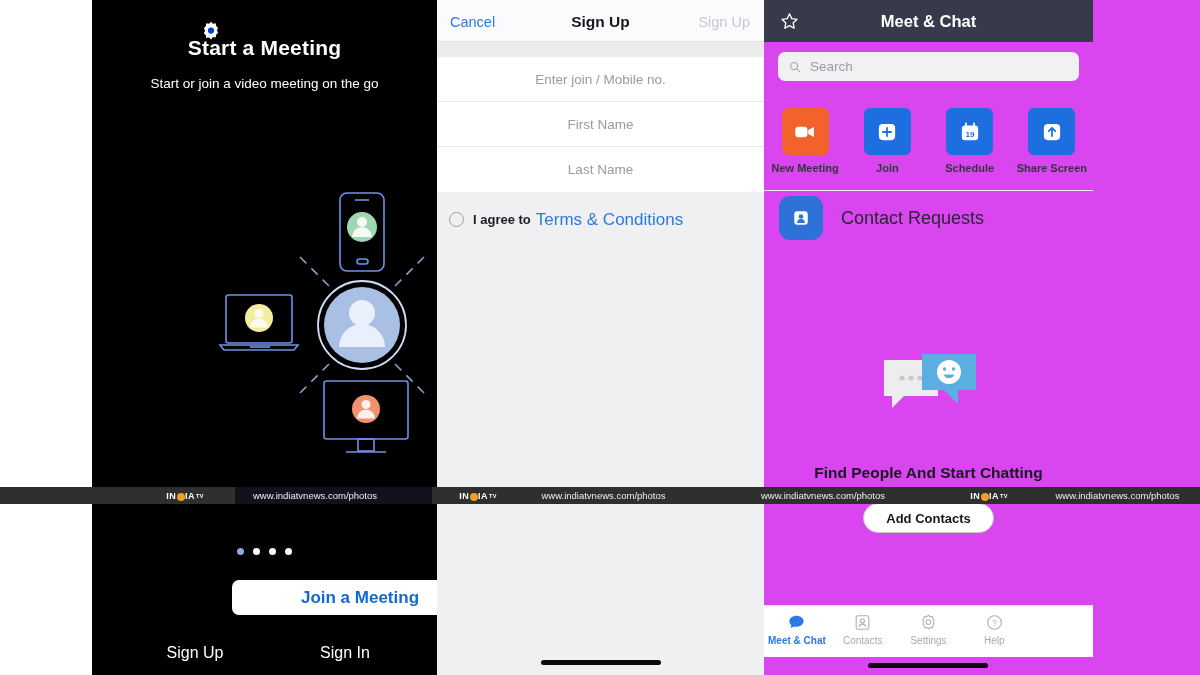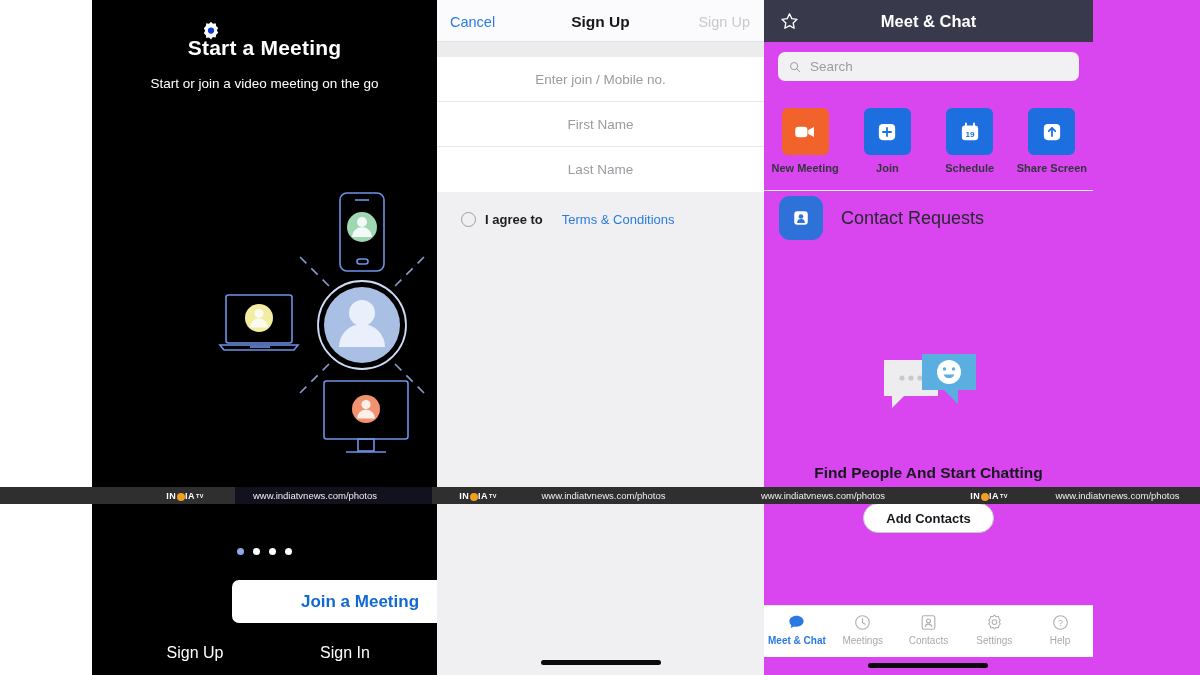--- a/index.html
+++ b/index.html
@@ -28,21 +28,21 @@
     color:#ffffff;font-size:13.5px;font-weight:normal;
   }
   .p1-art{position:absolute;left:120px;top:185px;width:300px;height:280px;}
   .p1-dots{
     position:absolute;left:0;top:548px;width:345px;
     display:flex;justify-content:center;gap:9px;align-items:center;
   }
   .dot{width:7px;height:7px;border-radius:50%;background:#ffffff;}
   .dot.dim{background:#8fa8e8;}
   .p1-join{
-    position:absolute;left:140px;top:580px;width:256px;height:43px;
+    position:absolute;left:140px;top:580px;width:256px;height:35px;
     background:#ffffff;border-radius:7px;
     display:flex;align-items:center;justify-content:center;
     color:#1268d4;font-size:17px;font-weight:bold;
     box-sizing:border-box;
   }
   .p1-signup{
     position:absolute;left:140px;top:644px;width:110px;text-align:center;
     color:#ffffff;font-size:16px;font-weight:normal;
   }
   .p1-signin{
@@ -86,29 +86,29 @@
     border-bottom:1px solid #e7e7ea;
     display:flex;align-items:center;justify-content:center;
     color:#9a9aa0;font-size:13.5px;
     background:#ffffff;
   }
   .p2-field.last{border-bottom:none;}
   .p2-agreebar{
     position:absolute;left:0;top:192px;width:327px;height:55px;
     background:#f0f0f3;
     display:flex;align-items:center;
-    padding-left:24px;box-sizing:border-box;
+    padding-left:12px;box-sizing:border-box;
   }
   .p2-radio{
     width:13px;height:13px;border-radius:50%;
     border:1.4px solid #9c9ca2;background:transparent;
     margin-right:9px;flex:none;
   }
   .p2-agreetext{color:#1b1d21;font-size:13px;font-weight:bold;}
-  .p2-terms{color:#2a7ae2;font-size:13px;font-weight:normal;margin-left:19px;}
+  .p2-terms{color:#2a7ae2;font-size:17px;font-weight:normal;margin-left:5px;}
   .p2-home{
     position:absolute;left:calc(50% - 60px);top:660px;width:120px;height:5px;
     border-radius:3px;background:#0a0a0a;
   }
 
   
   .panel3{
     position:absolute;left:764px;top:0;width:460px;height:675px;
     background:#d946ef;overflow:hidden;
   }
@@ -401,29 +401,20 @@
         <div class="p3-tab-ico">
           <svg viewBox="0 0 24 24" width="19" height="19">
             <path d="M12 3.5c5 0 9 3.1 9 6.9s-4 6.9-9 6.9c-1 0-2-.12-2.9-.35L4.5 19l1-3.4C3.9 14.4 3 12.5 3 10.4c0-3.8 4-6.9 9-6.9z" fill="#2a7ae2"></path>
           </svg>
         </div>
         <div class="p3-tab-label">Meet &amp; Chat</div>
       </div>
       <div class="p3-tab">
         <div class="p3-tab-ico">
           <svg viewBox="0 0 24 24" width="19" height="19">
-            <circle cx="12" cy="12" r="8.6" fill="none" stroke="#aeaeb4" stroke-width="1.4"></circle>
-            <path d="M12 7v5.3l3.4 2" fill="none" stroke="#aeaeb4" stroke-width="1.4" stroke-linecap="round"></path>
-          </svg>
-        </div>
-        <div class="p3-tab-label">Meetings</div>
-      </div>
-      <div class="p3-tab">
-        <div class="p3-tab-ico">
-          <svg viewBox="0 0 24 24" width="19" height="19">
             <rect x="4" y="3.4" width="16" height="17.2" rx="2.4" fill="none" stroke="#aeaeb4" stroke-width="1.4"></rect>
             <circle cx="12" cy="10" r="2.5" fill="none" stroke="#aeaeb4" stroke-width="1.4"></circle>
             <path d="M7.8 17.2a4.4 4.4 0 0 1 8.4 0" fill="none" stroke="#aeaeb4" stroke-width="1.4" stroke-linecap="round"></path>
           </svg>
         </div>
         <div class="p3-tab-label">Contacts</div>
       </div>
       <div class="p3-tab">
         <div class="p3-tab-ico">
           <svg viewBox="0 0 24 24" width="19" height="19">

